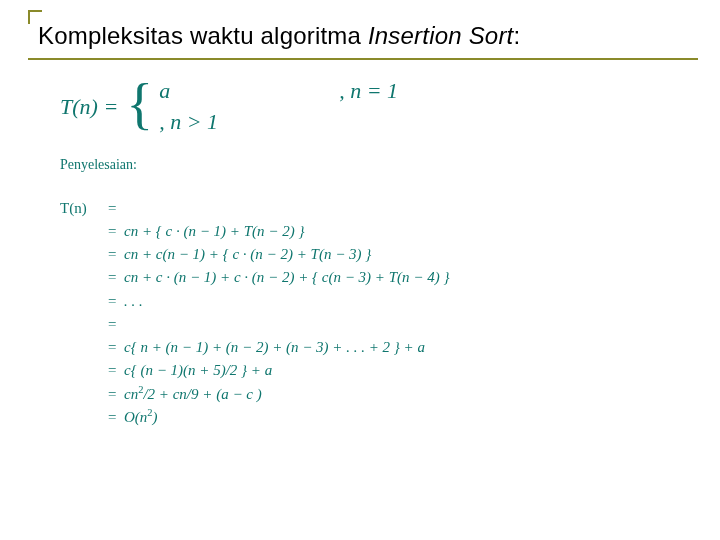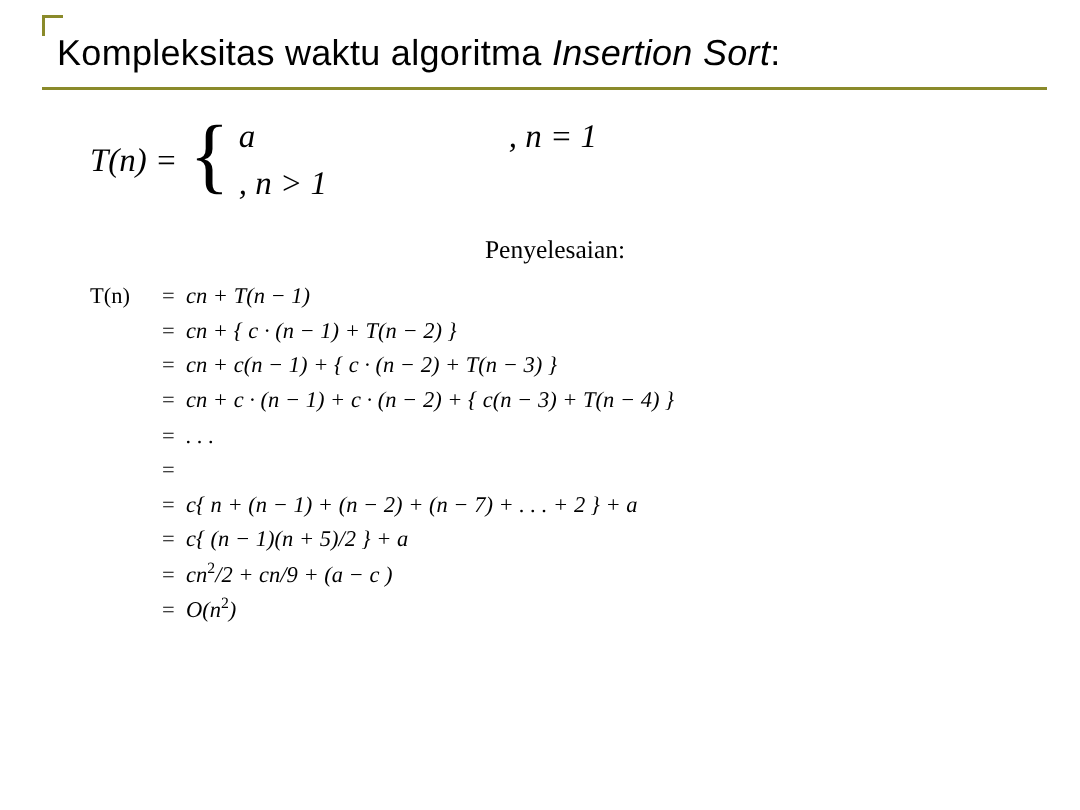--- a/index.html
+++ b/index.html
@@ -44,21 +44,21 @@
     letter-spacing: 0.2px;
     color: #000;
   }
   .title .ital { font-style: italic; }
   .body {
     position: absolute;
     top: 78px;
     left: 60px;
     right: 40px;
     font-family: "Times New Roman", Times, serif;
-    color: #000000;
+    color: #0f766e;
   }
   .piecewise {
     display: flex;
     align-items: center;
     font-size: 22px;
     line-height: 1.15;
     margin-bottom: 22px;
   }
   .lhs { font-style: italic; white-space: nowrap; }
   .brace {
@@ -79,23 +79,22 @@
   }
   .caseexpr {
     width: 180px;
     font-style: italic;
   }
   .casecond {
     font-style: italic;
     text-align: right;
   }
   .penyelesaian {
-    font-size: 17px;
-    margin-bottom: 10px;
-    text-align: center;
+    font-size: 14px;
+    margin-bottom: 24px;
   }
   .deriv {
     font-size: 15px;
     line-height: 1.55;
   }
   .deriv .row {
     display: flex;
   }
   .deriv .lhsd {
     width: 48px;
@@ -140,21 +139,20 @@
         </div>
       </div>
     </div>
 
     <div class="penyelesaian">Penyelesaian:</div>
 
     <div class="deriv">
       <div class="row">
         <div class="lhsd">T(n)</div>
         <div class="eq">=</div>
-        <div class="rhs">cn + T(n − 1)</div>
       </div>
       <div class="row">
         <div class="lhsd"></div>
         <div class="eq">=</div>
         <div class="rhs">cn + { c · (n − 1) + T(n − 2) }</div>
       </div>
       <div class="row">
         <div class="lhsd"></div>
         <div class="eq">=</div>
         <div class="rhs">cn + c(n − 1) + { c · (n − 2) + T(n − 3) }</div>
@@ -169,21 +167,21 @@
         <div class="eq">=</div>
         <div class="rhs">. . .</div>
       </div>
       <div class="row">
         <div class="lhsd"></div>
         <div class="eq">=</div>
       </div>
       <div class="row">
         <div class="lhsd"></div>
         <div class="eq">=</div>
-        <div class="rhs">c{ n + (n − 1) + (n − 2) + (n − 7) + . . . + 2 } + a</div>
+        <div class="rhs">c{ n + (n − 1) + (n − 2) + (n − 3) + . . . + 2 } + a</div>
       </div>
       <div class="row">
         <div class="lhsd"></div>
         <div class="eq">=</div>
         <div class="rhs">c{ (n − 1)(n + 5)/2 } + a</div>
       </div>
       <div class="row">
         <div class="lhsd"></div>
         <div class="eq">=</div>
         <div class="rhs"><span>cn</span><sup class="up">2</sup><span>/2 + cn/9 + (a − c )</span></div>

